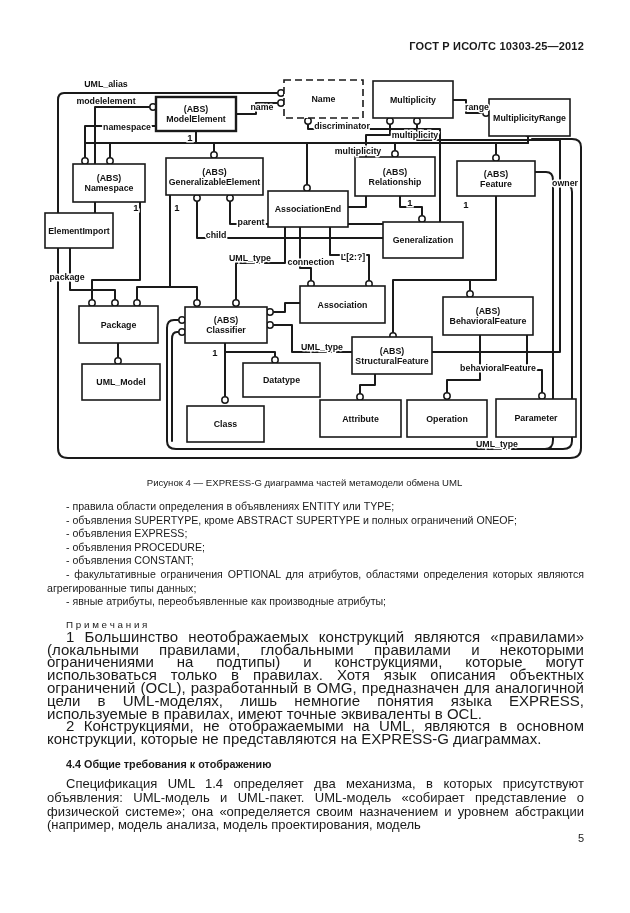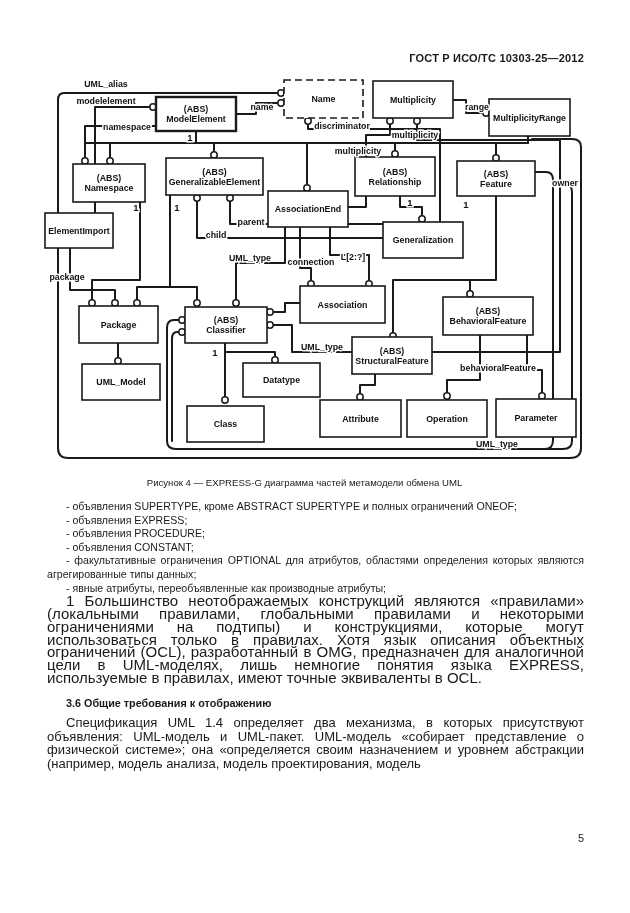--- a/index.html
+++ b/index.html
@@ -1,17 +1,17 @@
 <!DOCTYPE html>
 <html><head>
 <meta charset="utf-8">
 <style>
   html,body{margin:0;padding:0;background:#fff;}
   body{width:630px;height:913px;position:relative;font-family:"Liberation Sans",sans-serif;color:#1a1a1a;overflow:hidden;}
-  .hdr{position:absolute;top:52px;left:47px;width:537px;text-align:right;font-size:11px;font-weight:bold;letter-spacing:.2px;}
+  .hdr{position:absolute;top:40px;left:47px;width:537px;text-align:right;font-size:11px;font-weight:bold;letter-spacing:.2px;}
   #diag{position:absolute;top:0;left:0;}
   .caption{position:absolute;top:477px;left:36px;width:537px;text-align:center;font-size:9.6px;}
   .textblock{position:absolute;top:500px;left:47px;width:537px;text-align:justify;}
   .textblock p{margin:0;text-indent:19px;}
   .b{font-size:10.6px;line-height:13.6px;}
   .notes-h{font-size:9.8px;line-height:13px;margin-top:9px !important;}
   .note{font-size:15px;line-height:12.8px;}
   .sec-h{font-weight:bold;font-size:10.8px;line-height:14px;margin-top:11px !important;}
   .para{font-size:13px;line-height:13.8px;margin-top:6px !important;}
   .pagenum{position:absolute;top:832px;left:47px;width:537px;text-align:right;font-size:11px;}
@@ -217,24 +217,27 @@
       <text x="177" y="211" class="card">1</text>
       <text x="410" y="206" class="card">1</text>
       <text x="466" y="208" class="card">1</text>
       <text x="215" y="356" class="card">1</text>
     </g>
   </svg>
 
 <div class="caption">Рисунок 4 — EXPRESS-G диаграмма частей метамодели обмена UML</div>
 
 <div class="textblock">
+  <p class="b">- правила области определения в объявлениях ENTITY или TYPE;</p>
   <p class="b">- объявления SUPERTYPE, кроме ABSTRACT SUPERTYPE и полных ограничений ONEOF;</p>
   <p class="b">- объявления EXPRESS;</p>
   <p class="b">- объявления PROCEDURE;</p>
   <p class="b">- объявления CONSTANT;</p>
   <p class="b">- факультативные ограничения OPTIONAL для атрибутов, областями определения которых являются агрегированные типы данных;</p>
   <p class="b">- явные атрибуты, переобъявленные как производные атрибуты;</p>
+  <p class="notes-h">П р и м е ч а н и я</p>
   <p class="note">1 Большинство неотображаемых конструкций являются «правилами» (локальными правилами, глобальными правилами и некоторыми ограничениями на подтипы) и конструкциями, которые могут использоваться только в правилах. Хотя язык описания объектных ограничений (OCL), разработанный в OMG, предназначен для аналогичной цели в UML-моделях, лишь немногие понятия языка EXPRESS, используемые в правилах, имеют точные эквиваленты в OCL.</p>
-  <p class="sec-h">3.6 Общие требования к отображению</p>
+  <p class="note">2 Конструкциями, не отображаемыми на UML, являются в основном конструкции, которые не представляются на EXPRESS-G диаграммах.</p>
+  <p class="sec-h">4.4 Общие требования к отображению</p>
   <p class="para">Спецификация UML 1.4 определяет два механизма, в которых присутствуют объявления: UML-модель и UML-пакет. UML-модель «собирает представление о физической системе»; она «определяется своим назначением и уровнем абстракции (например, модель анализа, модель проектирования, модель</p>
 </div>
 
 <div class="pagenum">5</div>
 
 </body></html>

